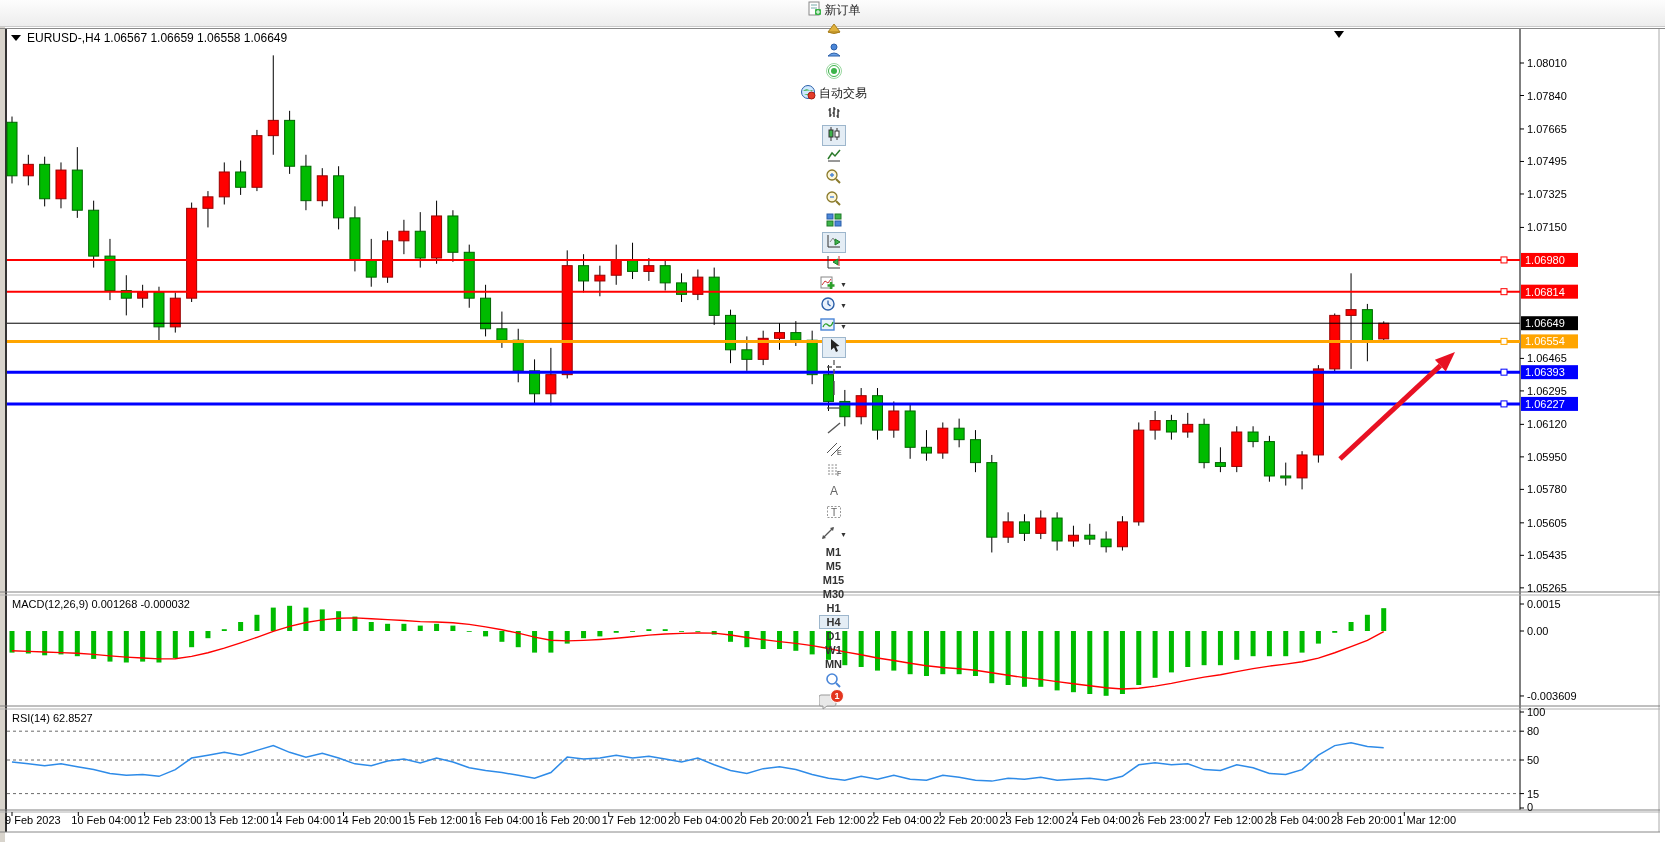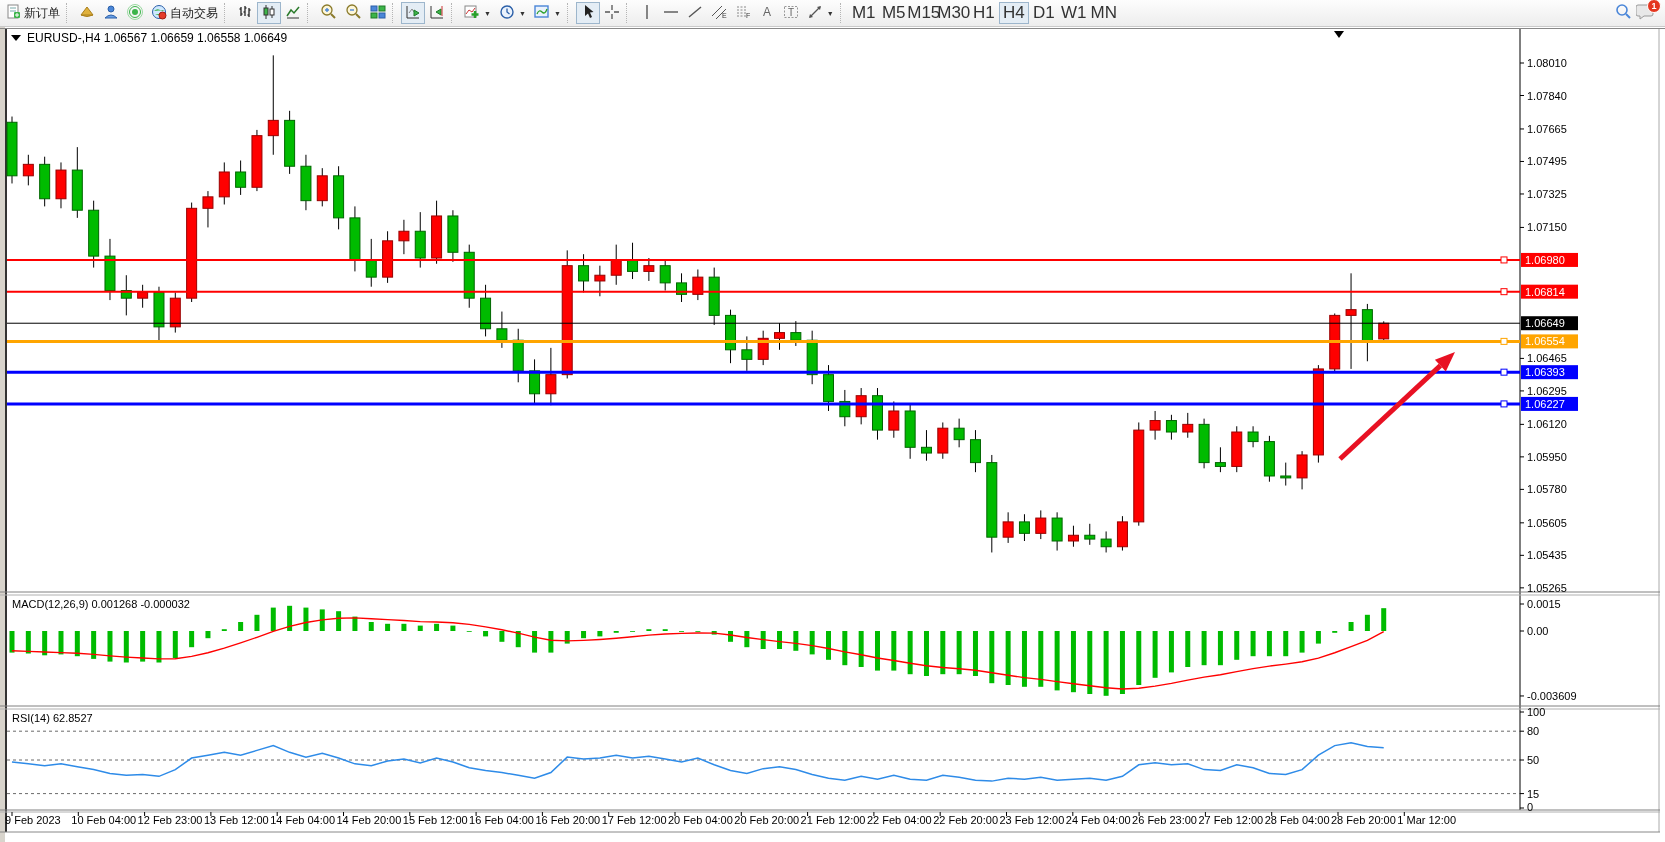--- a/index.html
+++ b/index.html
@@ -1,24 +1,24 @@
 <!DOCTYPE html>
 <html><head>
 <meta charset="utf-8">
 <style>
   html,body{margin:0;padding:0;background:#fff;}
   body{width:1665px;height:842px;position:relative;font-family:"Liberation Sans",sans-serif;overflow:hidden;}
   .toolbar{position:absolute;top:0;left:0;width:1665px;height:27px;background:linear-gradient(#fdfdfd,#ededed);
-    border-bottom:1px solid #c9c9c9;display:flex;align-items:center;padding-left:2px;box-sizing:border-box;z-index:5;}
+    border-bottom:1px solid #c9c9c9;display:flex;align-items:center;padding-left:2px;box-sizing:border-box;z-index:5;flex-direction:column;}
   .tb{height:22px;min-width:24px;border:1px solid transparent;background:transparent;display:flex;align-items:center;
       justify-content:center;gap:3px;font-size:12px;color:#222;padding:0 3px;box-sizing:border-box;}
   .tb.pressed{border:1px solid #9db6cc;background:#e4edf5;}
   .tb .caret{font-size:7px;color:#333;margin-left:1px;}
   .sep{width:4px;height:20px;border-left:1px dotted #b5b5b5;margin:0 4px 0 2px;}
-  .tf{width:30px;font-size:17px;color:#333;}
+  .tf{width:30px;font-size:11px;color:#333;font-weight:bold;}
   .spacer{flex:1;}
   .chat-wrap{position:relative;margin-right:10px;}
   .badge{position:absolute;top:-4px;right:-6px;background:#e4361f;color:#fff;border-radius:50%;width:12px;height:12px;
     font-size:9px;font-weight:bold;display:flex;align-items:center;justify-content:center;border:1px solid #fff;}
   svg text{font-family:"Liberation Sans",sans-serif;}
   #cv{position:absolute;top:0;left:0;}
 </style>
 </head>
 <body>
 

